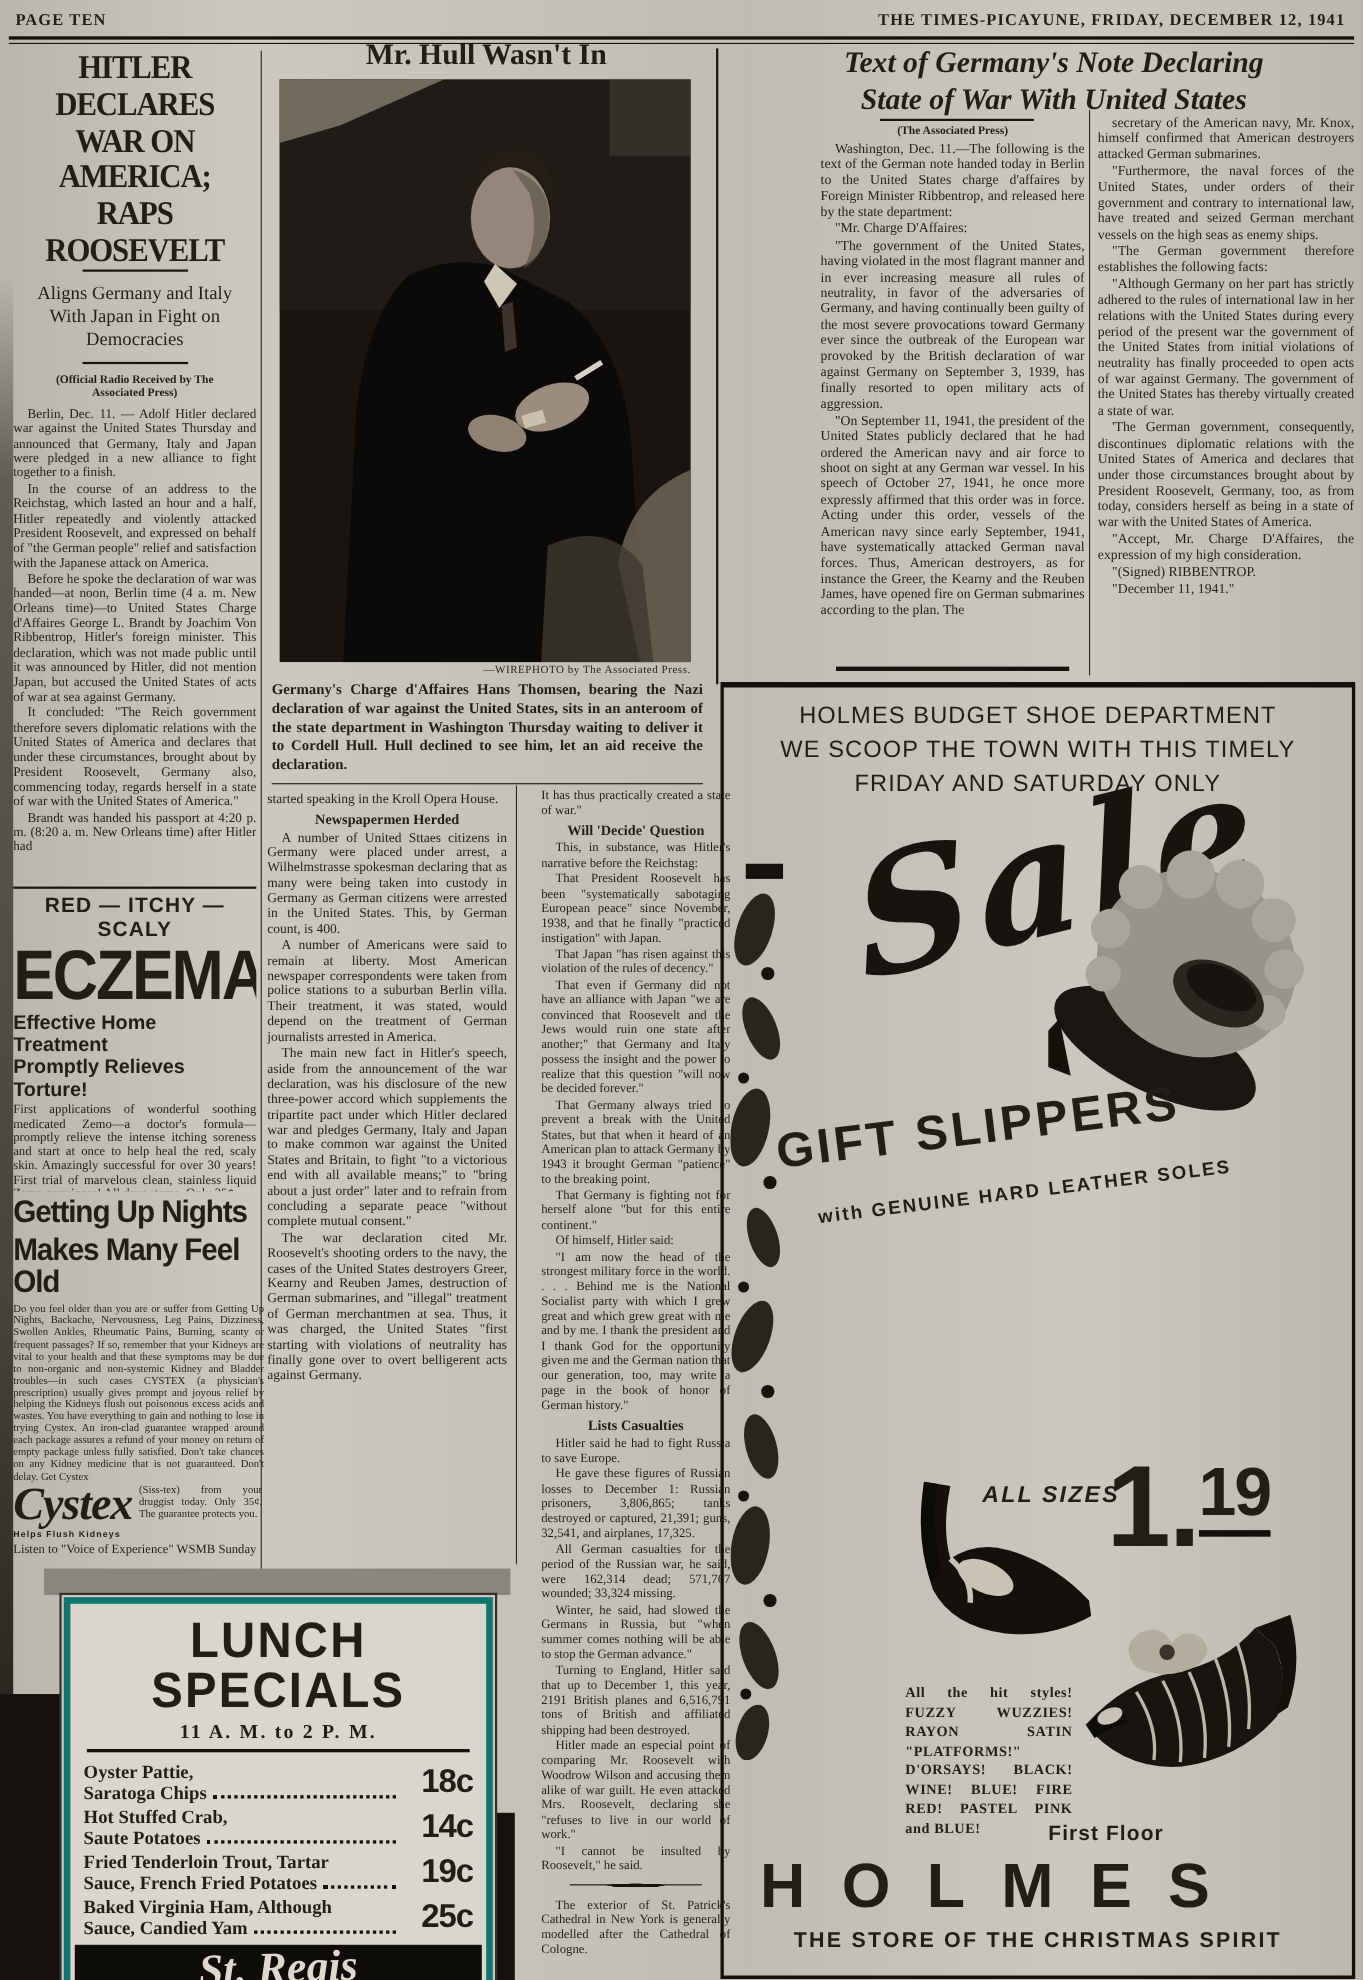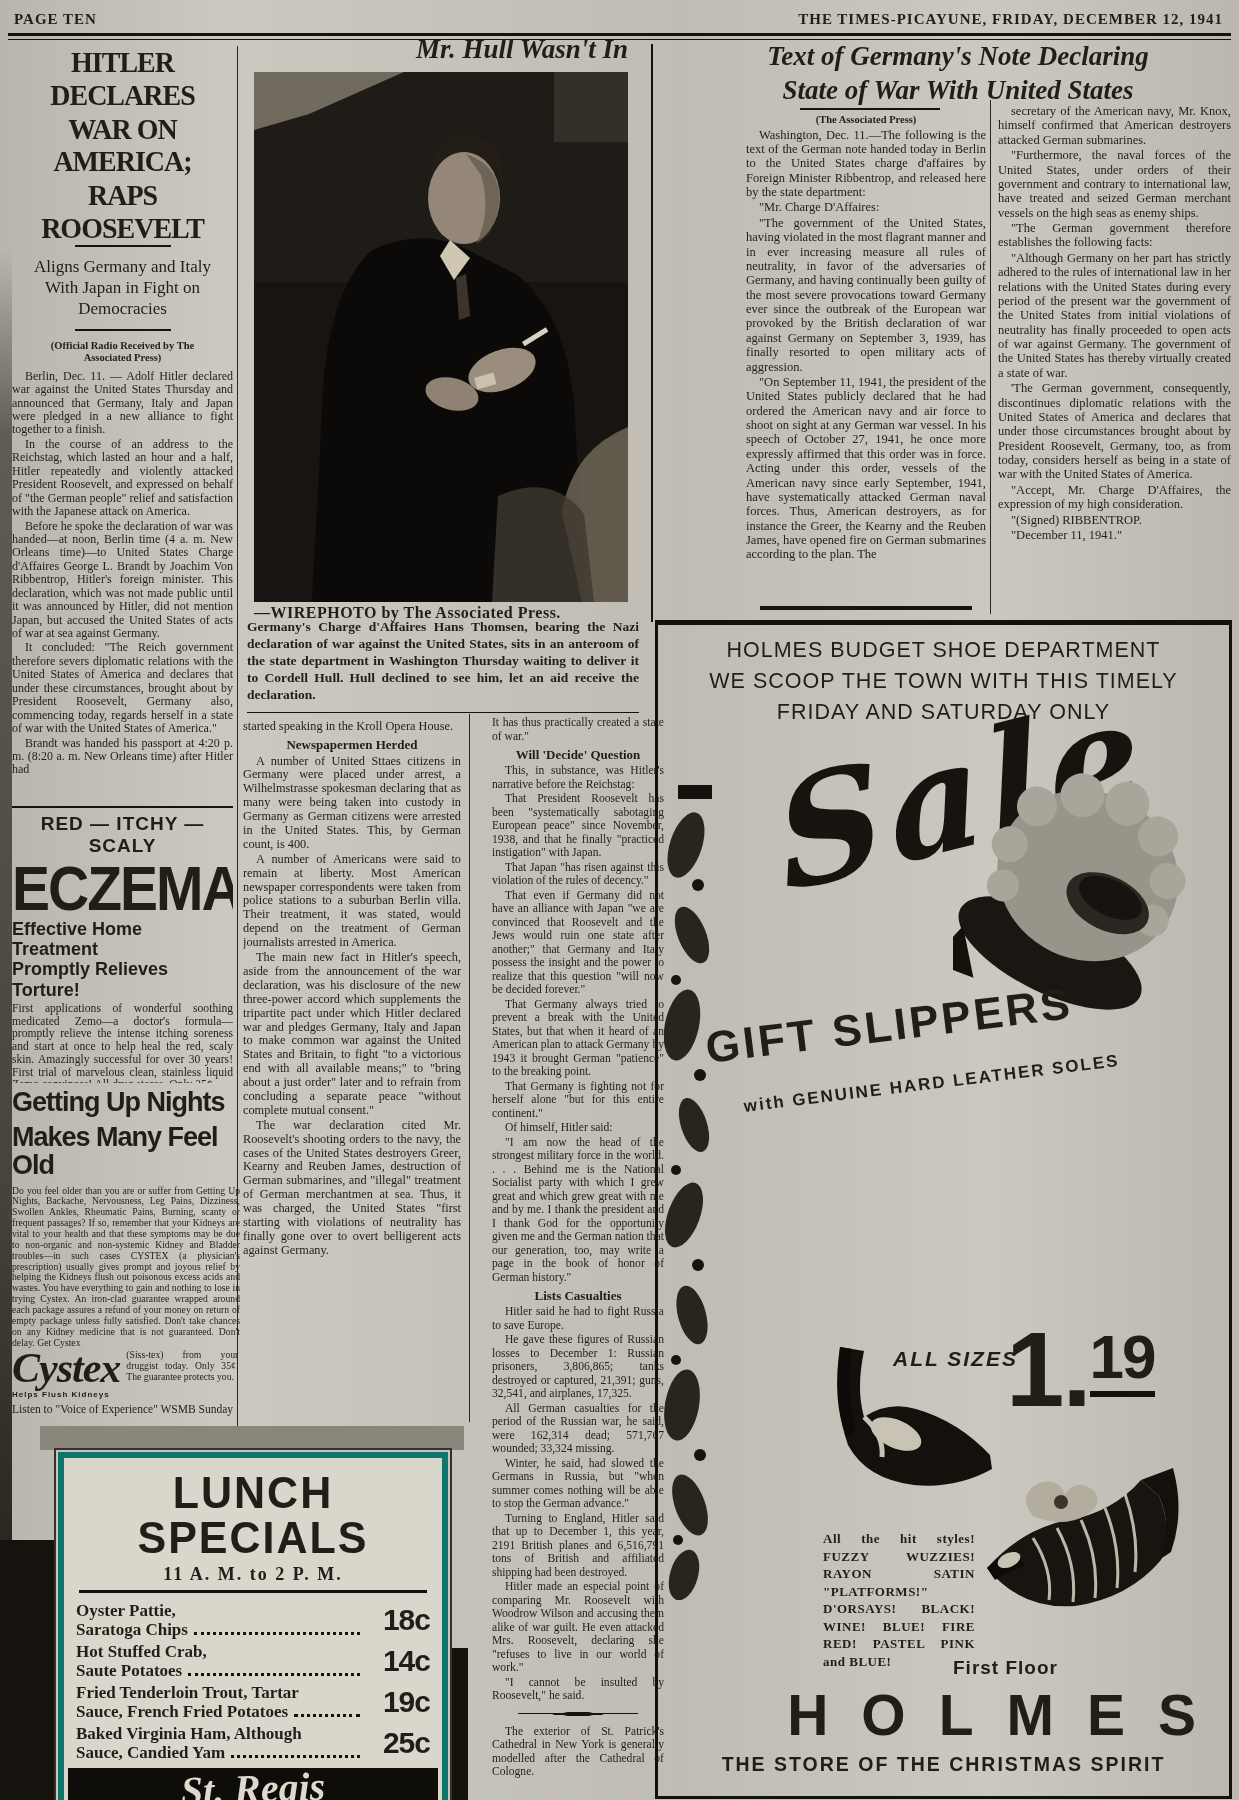--- a/index.html
+++ b/index.html
@@ -19,23 +19,23 @@
   
   .masthead{font-weight:bold;font-size:15px;letter-spacing:1px;}
   
   .col{font-size:12px;line-height:1.14;text-align:justify;overflow:hidden;}
   .col p{margin:0 0 1px;text-indent:13px;text-align:justify;}
   .subhead{font-weight:bold;font-size:13px;text-align:center;margin:4px 0 2px;text-indent:0 !important;}
   .headline-1{font-weight:bold;font-size:28px;line-height:1.1;text-align:center;letter-spacing:-1px;
       font-family:"Liberation Serif",serif;transform:scaleY(1.08);transform-origin:top;}
   .deck{font-size:17px;line-height:1.25;text-align:center;font-weight:500;}
   .credit{font-size:10.5px;font-weight:bold;text-align:center;line-height:1.2;}
-  .ital-head{font-style:italic;font-weight:bold;text-align:right;}
-  
-  .photo-credit{font-size:16px;font-weight:bold;letter-spacing:.5px;}
+  .ital-head{font-weight:bold;text-align:center;}
+  
+  .photo-credit{font-size:10px;font-weight:normal;text-align:right;letter-spacing:.5px;}
   .caption{font-size:13.5px;font-weight:bold;line-height:1.25;text-align:justify;}
   
   .sans{font-family:"Liberation Sans","DejaVu Sans",sans-serif;}
   .zemo-kicker{font-weight:bold;font-size:19px;letter-spacing:1px;text-align:center;}
   .zemo-big{font-weight:bold;font-size:57px;letter-spacing:-2px;line-height:.95;text-align:center;transform:scaleY(1.12);transform-origin:top;}
   .zemo-sub{font-weight:bold;font-size:18px;line-height:1.12;}
   .ad-body{font-size:11.6px;line-height:1.1;text-align:justify;}
   .gun-head{font-weight:bold;font-size:27px;line-height:1.02;letter-spacing:-1px;transform:scaleY(1.05);transform-origin:top;}
   .cystex-body{font-size:9.7px;line-height:1.12;text-align:justify;}
   .cystex-row{display:flex;gap:6px;margin-top:2px;}
@@ -67,21 +67,21 @@
   .sale-script{font-family:"DejaVu Serif",serif;font-style:italic;font-weight:bold;font-size:148px;
       transform:rotate(-14deg) skewX(-6deg);letter-spacing:6px;line-height:1;color:#17140f;}
   .gift{font-weight:bold;font-size:44px;letter-spacing:3px;transform:rotate(-7deg);white-space:nowrap;transform-origin:left;}
   .gift-sub{font-weight:bold;font-size:17px;letter-spacing:2px;transform:rotate(-7deg);white-space:nowrap;transform-origin:left;}
   .all-sizes{font-weight:bold;font-style:italic;font-size:21px;letter-spacing:2px;}
   .price{font-weight:bold;letter-spacing:-2px;line-height:.85;}
   .price .pw{font-size:105px;}
   .price .pf{font-size:62px;vertical-align:28px;border-bottom:6px solid #14110d;}
   .styles-blurb{font-weight:bold;font-size:13px;line-height:1.35;text-align:justify;letter-spacing:.5px;}
   .first-floor{font-weight:bold;font-size:19px;letter-spacing:1px;}
-  .store-name{font-weight:bold;font-size:57px;letter-spacing:33px;text-align:right;text-indent:33px;line-height:1;}
+  .store-name{font-weight:bold;font-size:57px;letter-spacing:33px;text-align:left;text-indent:33px;line-height:1;}
   .store-tag{font-weight:bold;font-size:19.5px;letter-spacing:2px;text-align:center;}
   
   .edge-dark{background:linear-gradient(180deg,transparent,rgba(22,18,13,.55) 12%,rgba(22,18,13,.7) 60%,#16120d);}
 </style>
 </head>
 <body>
 
 <div id="page">
 
   <div class="abs edge-dark" style="left:0;top:250px;width:12px;height:1550px;"></div>

